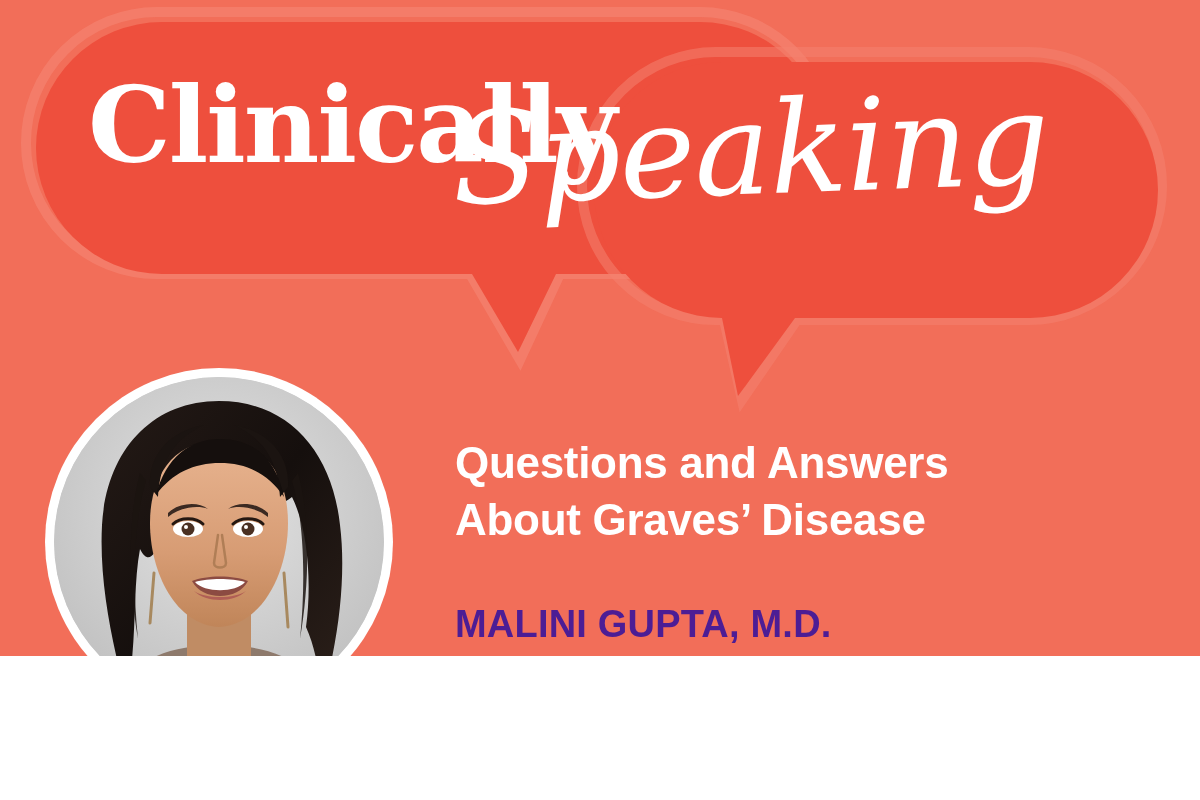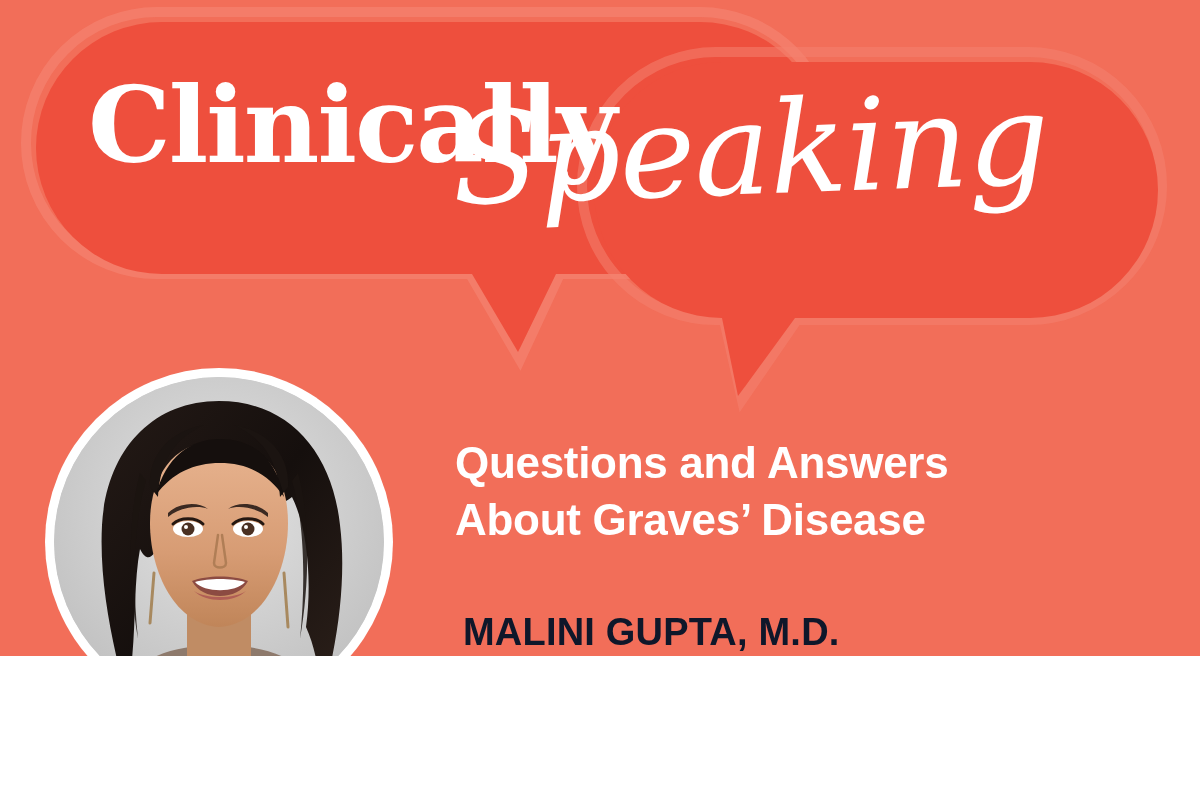--- a/index.html
+++ b/index.html
@@ -99,28 +99,28 @@
     margin: 0;
     font-family: "Liberation Sans", sans-serif;
     font-weight: 700;
     font-size: 44px;
     line-height: 1.30;
     letter-spacing: -0.3px;
     color: #ffffff;
     white-space: pre-line;
   }
   .copy-byline {
-    margin: 8px;
+    margin: 0;
     padding-top: 56px;
     font-family: "Liberation Sans", sans-serif;
     font-weight: 700;
     font-size: 38px;
     line-height: 1.1;
     letter-spacing: 0.2px;
-    color: #0f172a;
+    color: #4c1d95;
   }
 </style>
 </head>
 <body>
 
 <div id="stage">
 
   <div class="bubble-layer">
     <svg width="1200" height="800" viewBox="0 0 1200 800" xmlns="http://www.w3.org/2000/svg" aria-hidden="true">
       <defs>

